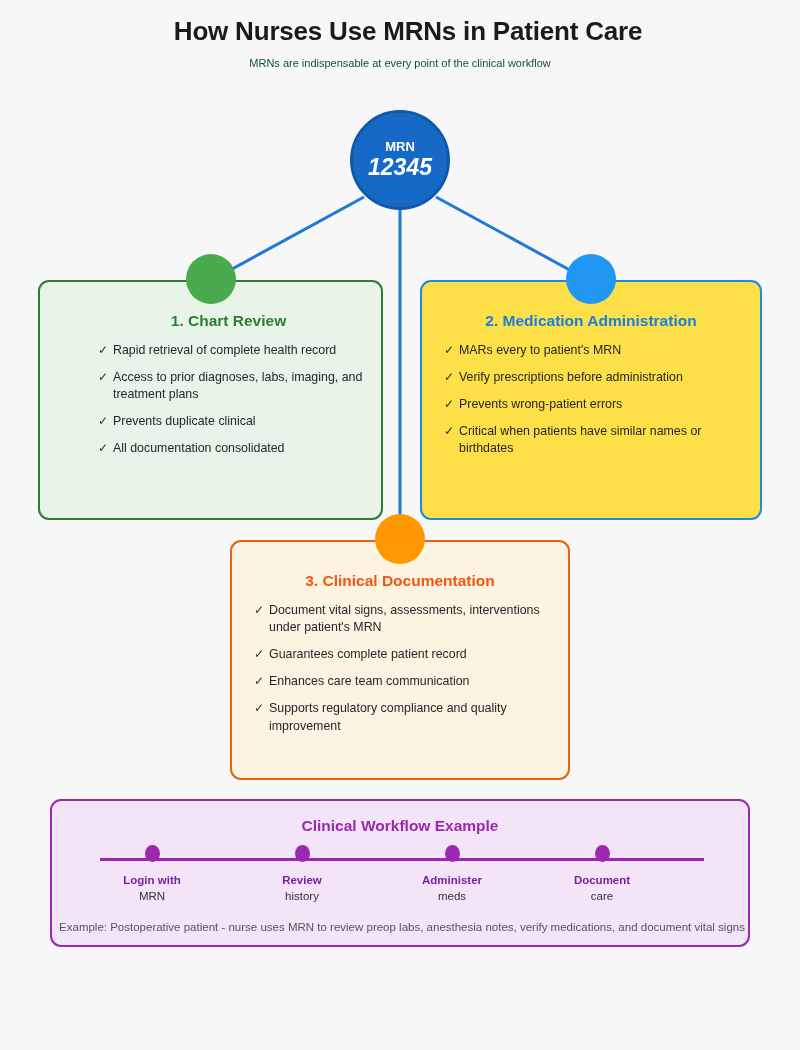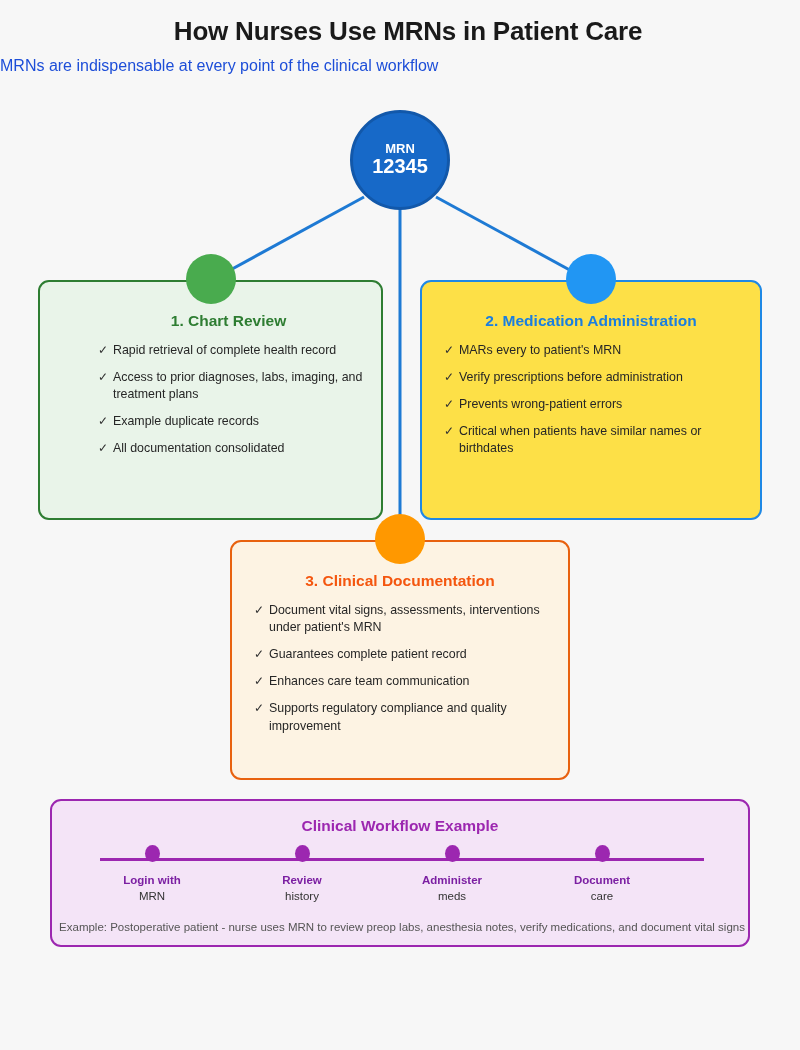--- a/index.html
+++ b/index.html
@@ -31,23 +31,23 @@
     font-size: 26px;
     font-weight: bold;
     color: #1a1a1a;
     letter-spacing: -0.2px;
   }
   #page-subtitle {
     position: absolute;
     top: 57px;
     left: 0;
     width: 800px;
-    text-align: left;
-    font-size: 16px;
-    color: #1d4ed8;
+    text-align: center;
+    font-size: 11px;
+    color: #14532d;
   }
 
   
   #connectors {
     position: absolute;
     top: 0;
     left: 0;
     width: 800px;
     height: 1050px;
     pointer-events: none;
@@ -70,23 +70,24 @@
     justify-content: center;
     color: #ffffff;
     z-index: 4;
   }
   #mrn-hub .hub-label {
     font-size: 13px;
     font-weight: bold;
     line-height: 1.05;
   }
   #mrn-hub .hub-value {
-    font-size: 20px;
+    font-size: 23px;
     font-weight: bold;
     line-height: 1.15;
+    font-style: italic;
   }
 
   
   .step-card {
     position: absolute;
     box-sizing: border-box;
     border-radius: 11px;
     border-width: 2px;
     border-style: solid;
     z-index: 3;
@@ -279,21 +280,21 @@
     <span class="hub-label">MRN</span>
     <span class="hub-value">12345</span>
   </div>
 
   <div class="step-card" id="card-chart-review">
     <div class="card-dot"></div>
     <h2 class="card-title">1. Chart Review</h2>
     <ul class="card-list">
       <li><span class="tick">✓</span><span>Rapid retrieval of complete health record</span></li>
       <li><span class="tick">✓</span><span>Access to prior diagnoses, labs, imaging, and treatment plans</span></li>
-      <li><span class="tick">✓</span><span>Example duplicate records</span></li>
+      <li><span class="tick">✓</span><span>Prevents duplicate clinical</span></li>
       <li><span class="tick">✓</span><span>All documentation consolidated</span></li>
     </ul>
   </div>
 
   <div class="step-card" id="card-medication-administration">
     <div class="card-dot"></div>
     <h2 class="card-title">2. Medication Administration</h2>
     <ul class="card-list">
       <li><span class="tick">✓</span><span>MARs every to patient's MRN</span></li>
       <li><span class="tick">✓</span><span>Verify prescriptions before administration</span></li>

